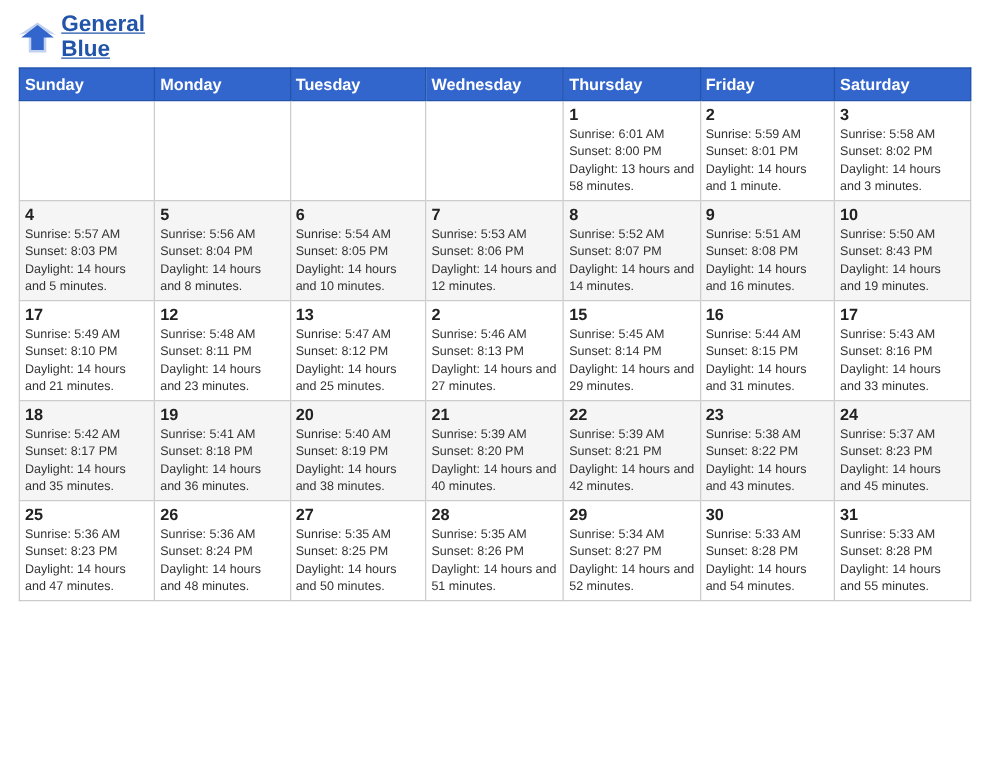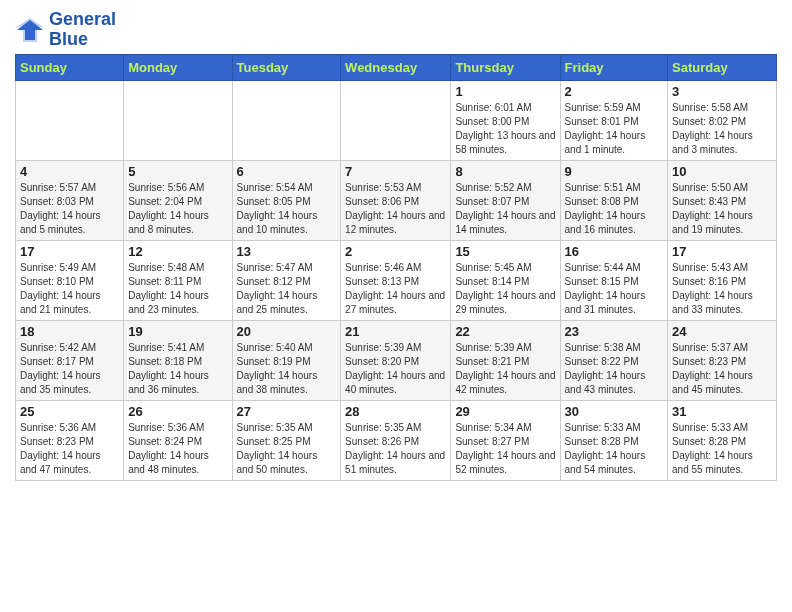--- a/index.html
+++ b/index.html
@@ -19,20 +19,21 @@
     .logo {
       display: flex;
       align-items: center;
       gap: 4px;
     }
     .logo-text {
       font-size: 18px;
       font-weight: bold;
       color: #2255aa;
       line-height: 1.1;
+      text-decoration: underline;
     }
     .logo-bird {
       width: 30px;
       height: 28px;
     }
     .title-block {
       text-align: right;
     }
     .month-title {
       font-size: 32px;
@@ -43,21 +44,21 @@
       font-size: 15px;
       color: #333;
     }
     .calendar {
       width: 100%;
       border-collapse: collapse;
       border: 1px solid #aaa;
     }
     .calendar th {
       background: #3366cc;
-      color: #bef264;
+      color: #ffffff;
       font-size: 13px;
       font-weight: bold;
       padding: 5px 4px;
       text-align: left;
       border: 1px solid #2255aa;
     }
     .calendar td {
       vertical-align: top;
       border: 1px solid #ccc;
       padding: 3px 4px;
@@ -150,21 +151,21 @@
         <td>
           <span class="day-number">4</span>
           <div class="day-info">Sunrise: 5:57 AM
 Sunset: 8:03 PM
 Daylight: 14 hours
 and 5 minutes.</div>
         </td>
         <td>
           <span class="day-number">5</span>
           <div class="day-info">Sunrise: 5:56 AM
-Sunset: 2:04 PM
+Sunset: 8:04 PM
 Daylight: 14 hours
 and 8 minutes.</div>
         </td>
         <td>
           <span class="day-number">6</span>
           <div class="day-info">Sunrise: 5:54 AM
 Sunset: 8:05 PM
 Daylight: 14 hours
 and 10 minutes.</div>
         </td>

